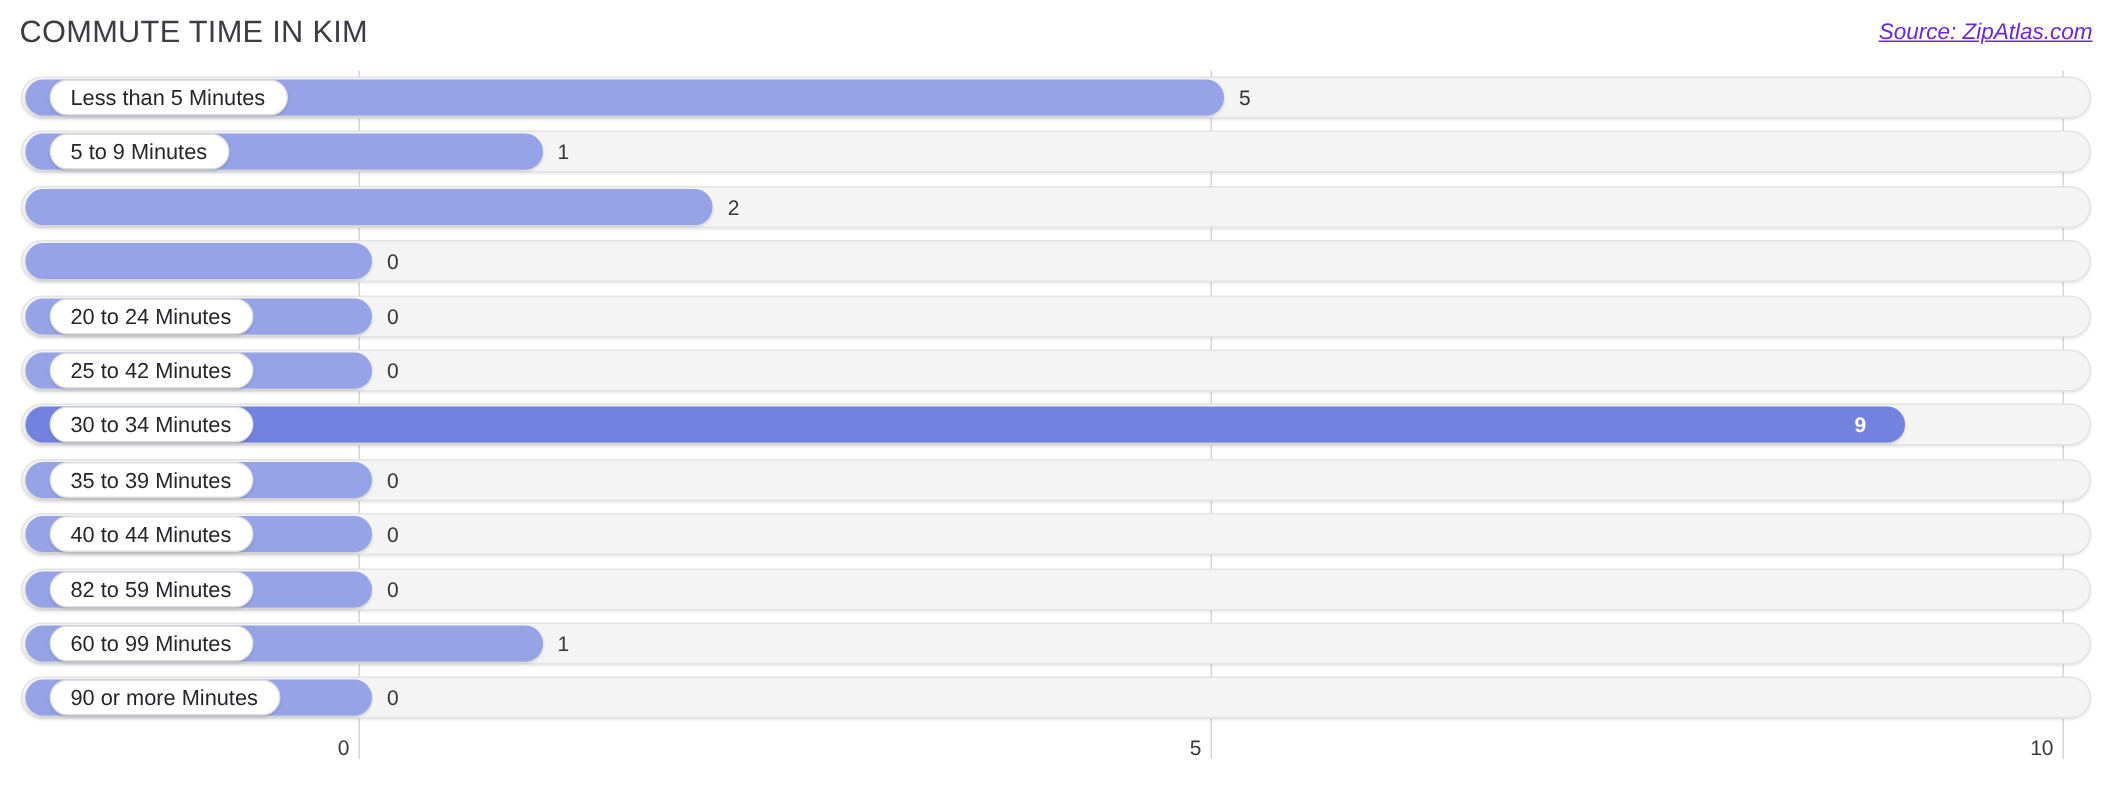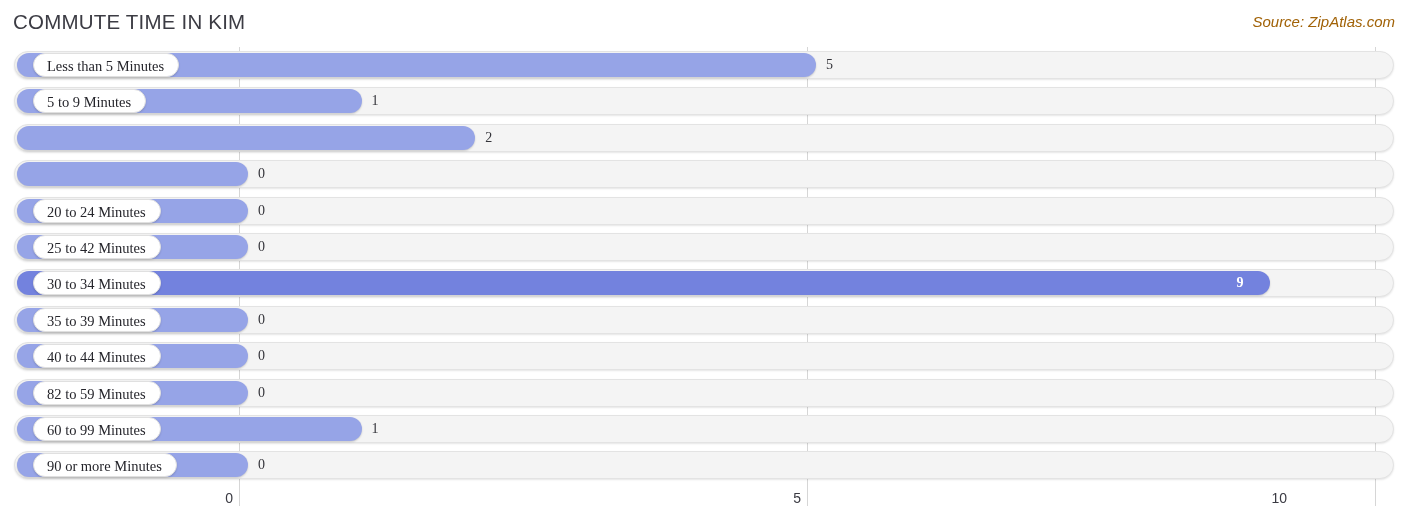--- a/index.html
+++ b/index.html
@@ -32,22 +32,23 @@
     color: #3c3c44;
     font-weight: 400;
     white-space: nowrap;
   }
   .source-note {
     position: absolute;
     right: 11px;
     top: 13px;
     font-size: 15px;
     font-style: italic;
-    color: #a16207;
-    white-space: nowrap;
+    color: #6d28d9;
+    white-space: nowrap;
+    text-decoration: underline;
   }
 
   
   .plot {
     position: absolute;
     left: 0;
     top: 47px;
     width: 1406px;
     height: 437px;
   }
@@ -61,21 +62,20 @@
     top: 0;
     bottom: 0;
     width: 1px;
     background: #d6d6d6;
   }
 
   .rows {
     position: absolute;
     left: 0; top: 0;
     width: 1217px;
-    font-family: Liberation Serif, serif;
   }
 
   .row {
     position: relative;
     height: 36.4px;
   }
 
   
   .track {
     position: absolute;
@@ -256,14 +256,14 @@
       </div>
     </div>
 </div>
 
 <div class="xaxis">
     <div class="xtick-line" style="left: 239px;"></div>
     <div class="xtick" style="left: 239px;">0</div>
     <div class="xtick-line" style="left: 807px;"></div>
     <div class="xtick" style="left: 807px;">5</div>
     <div class="xtick-line" style="left: 1375px;"></div>
-    <div class="xtick" style="left: 1293px;">10</div>
+    <div class="xtick" style="left: 1375px;">10</div>
   </div>
 
 </body></html>

